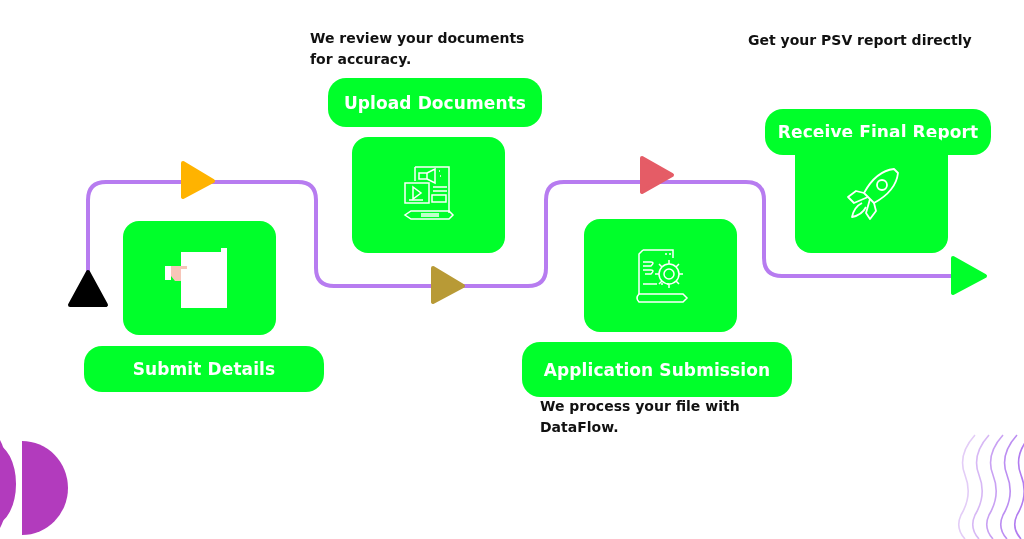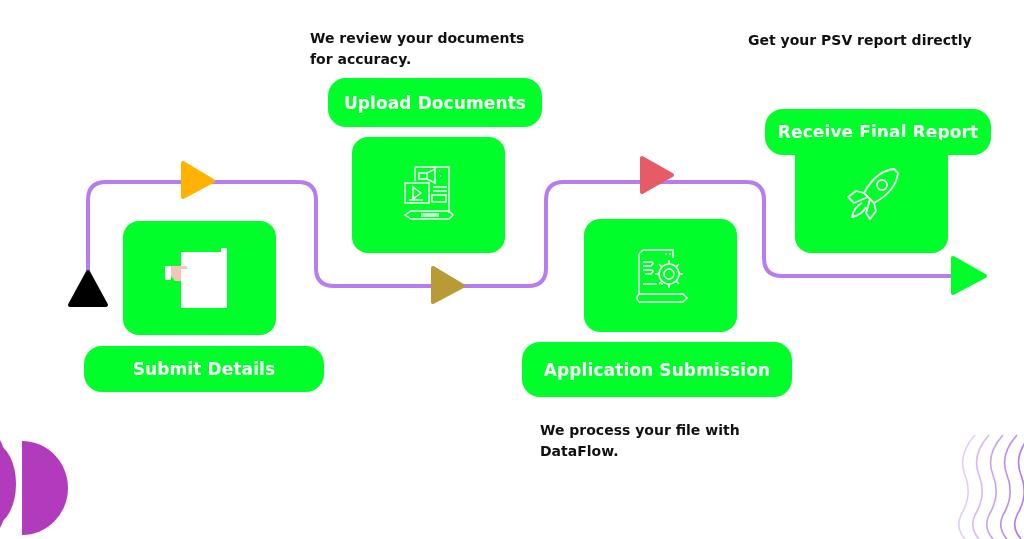--- a/index.html
+++ b/index.html
@@ -85,21 +85,21 @@
     <circle cx="40" cy="30" r="10"></circle>
     <circle cx="40" cy="30" r="5"></circle>
     <path d="M40,16 L40,20 M40,40 L40,44 M26,30 L30,30 M50,30 L54,30 M30,20 L33,23 M47,37 L50,40 M50,20 L47,23 M33,37 L30,40"></path>
     <path d="M14,40 L28,40 M32,40 L34,40 M38,40 L40,40"></path>
     <path d="M10,50 L54,50 L58,54 L54,58 L10,58 Q6,54 10,50 Z"></path>
   </svg>
 </div>
 <div class="pill" style="left:522px;top:342px;width:270px;height:55px;">
   <span>Application Submission</span>
 </div>
-<div class="desc" style="left:540px;top:420px;width:240px;">
+<div class="desc" style="left:540px;top:396px;width:240px;">
   <div>We process your file with</div>
   <div>DataFlow.</div>
 </div>
 
 <div class="desc" style="left:748px;top:30px;width:250px;">
   <div>Get your PSV report directly</div>
 </div>
 <div class="pill" style="left:765px;top:74px;width:226px;height:46px;margin-top:35px;">
   <span>Receive Final Report</span>
 </div>

